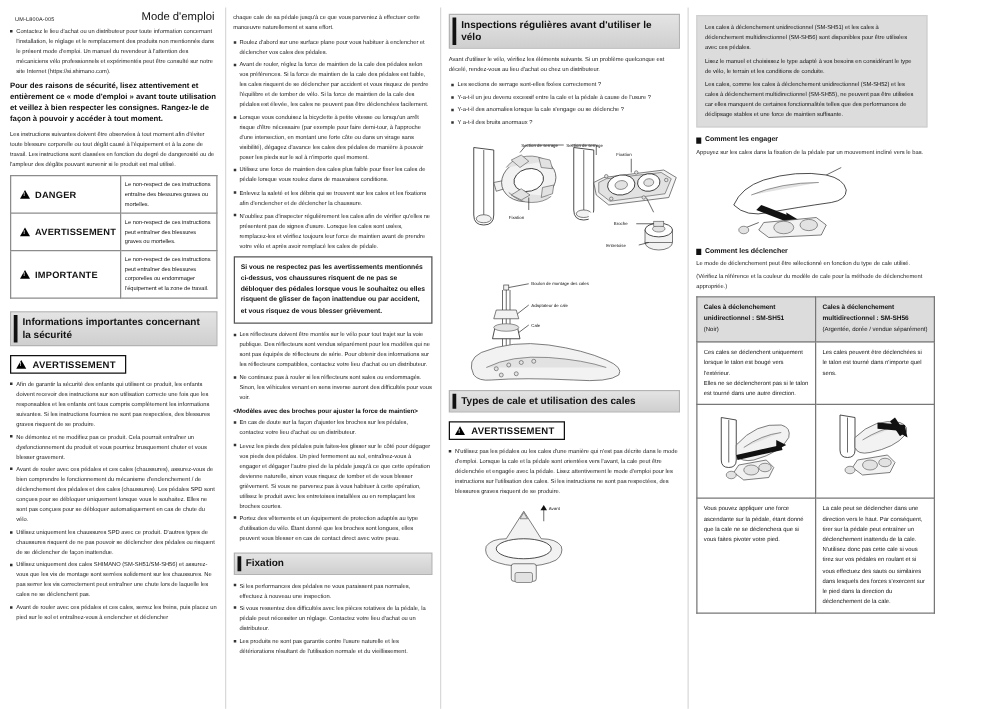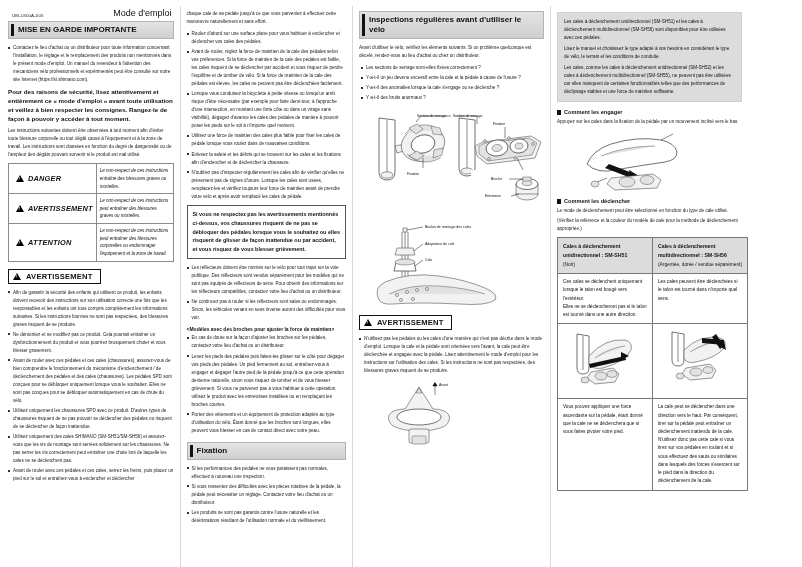--- a/index.html
+++ b/index.html
@@ -47,21 +47,21 @@
     font-size:4.6px; line-height:1.75; color:#1a1a1a;
     padding-left:5px; position:relative; margin-bottom:2px;
   }
   ul.bul > li::before {
     content:""; position:absolute; left:0; top:2.6px;
     width:2px; height:2px; background:#333;
   }
 
   
   table.warn-tbl { border-collapse:collapse; width:100%; margin:4px 0 4px 0; }
-  table.warn-tbl td { border:1px solid #8c8c8c; vertical-align:middle; padding:3px 3px;font-style:italic; }
+  table.warn-tbl td { border:1px solid #8c8c8c; vertical-align:middle; padding:3px 3px; }
   td.wt-label { width:44%; text-align:center; }
   .wt-label-inner { display:flex; align-items:center; gap:4px; justify-content:flex-start; padding-left:4px; }
   .wt-word { font-size:7.4px; font-weight:bold; letter-spacing:.2px; }
   td.wt-desc { font-size:4.5px; line-height:1.7; vertical-align:top; padding-top:3px;}
 
   .tri {
     width:0;height:0;border-left:4.2px solid transparent;border-right:4.2px solid transparent;
     border-bottom:7.6px solid #000; position:relative; flex:none;
   }
   .tri::after {
@@ -118,21 +118,20 @@
 
 <div class="page">
   <div class="cols">
 
     <div class="col">
       <div class="masthead">
         <span class="doc-code">UM-L800A-005</span>
         <span class="mode-emploi">Mode d'emploi</span>
       </div>
 
-      <div class="sec-head">MISE EN GARDE IMPORTANTE</div>
 
       <ul class="bul">
         <li>Contactez le lieu d'achat ou un distributeur pour toute information concernant l'installation, le réglage et le remplacement des produits non mentionnés dans le présent mode d'emploi. Un manuel du revendeur à l'attention des mécaniciens vélo professionnels et expérimentés peut être consulté sur notre site Internet (https://si.shimano.com).</li>
       </ul>
 
       <p class="p-strong">Pour des raisons de sécurité, lisez attentivement et entièrement ce « mode d'emploi » avant toute utilisation et veillez à bien respecter les consignes. Rangez-le de façon à pouvoir y accéder à tout moment.</p>
       <p class="p">Les instructions suivantes doivent être observées à tout moment afin d'éviter toute blessure corporelle ou tout dégât causé à l'équipement et à la zone de travail. Les instructions sont classées en fonction du degré de dangerosité ou de l'ampleur des dégâts pouvant survenir si le produit est mal utilisé.</p>
 
       <table class="warn-tbl">
         <tbody>
@@ -151,28 +150,29 @@
               <span class="tri"></span>
               <span class="wt-word">AVERTISSEMENT</span>
             </div>
           </td>
           <td class="wt-desc">Le non-respect de ces instructions peut entraîner des blessures graves ou mortelles.</td>
         </tr>
         <tr>
           <td class="wt-label">
             <div class="wt-label-inner">
               <span class="tri"></span>
-              <span class="wt-word">ATTENTION</span>
+              <span class="wt-word">IMPORTANTE</span>
             </div>
           </td>
           <td class="wt-desc">Le non-respect de ces instructions peut entraîner des blessures corporelles ou endommager l'équipement et la zone de travail.</td>
         </tr>
       </tbody>
         </table>
 
+      <div class="sec-head" style="margin-top:10px">Informations importantes concernant la sécurité</div>
 
       <div class="warn-badge">
         <span class="tri"></span>
         <span class="wb-text">AVERTISSEMENT</span>
       </div>
 
       <ul class="bul">
         <li>Afin de garantir la sécurité des enfants qui utilisent ce produit, les enfants doivent recevoir des instructions sur son utilisation correcte une fois que les responsables et les enfants ont tous compris complètement les informations suivantes. Si les instructions fournies ne sont pas respectées, des blessures graves risquent de se produire.</li>
         <li>Ne démontez et ne modifiez pas ce produit. Cela pourrait entraîner un dysfonctionnement du produit et vous pourriez brusquement chuter et vous blesser gravement.</li>
         <li>Avant de rouler avec ces pédales et ces cales (chaussures), assurez-vous de bien comprendre le fonctionnement du mécanisme d'enclenchement / de déclenchement des pédales et des cales (chaussures). Les pédales SPD sont conçues pour se débloquer uniquement lorsque vous le souhaitez. Elles ne sont pas conçues pour se débloquer automatiquement en cas de chute du vélo.</li>
@@ -329,20 +329,21 @@
 
           <line class="ln" x1="48" y1="8" x2="64" y2="5"></line>
           <text class="lbl" x="66" y="6.4">Boulon de montage des cales</text>
           <line class="ln" x1="55" y1="29" x2="64" y2="22"></line>
           <text class="lbl" x="66" y="23.4">Adaptateur de cale</text>
           <line class="ln" x1="56" y1="44" x2="64" y2="38"></line>
           <text class="lbl" x="66" y="39.4">Cale</text>
         </svg>
       </div>
 
+      <div class="sec-head" style="margin-top:2px">Types de cale et utilisation des cales</div>
 
       <div class="warn-badge">
         <span class="tri"></span>
         <span class="wb-text">AVERTISSEMENT</span>
       </div>
 
       <ul class="bul">
         <li>N'utilisez pas les pédales ou les cales d'une manière qui n'est pas décrite dans le mode d'emploi. Lorsque la cale et la pédale sont orientées vers l'avant, la cale peut être déclenchée et engagée avec la pédale. Lisez attentivement le mode d'emploi pour les instructions sur l'utilisation des cales. Si les instructions ne sont pas respectées, des blessures graves risquent de se produire.</li>
       </ul>
 

